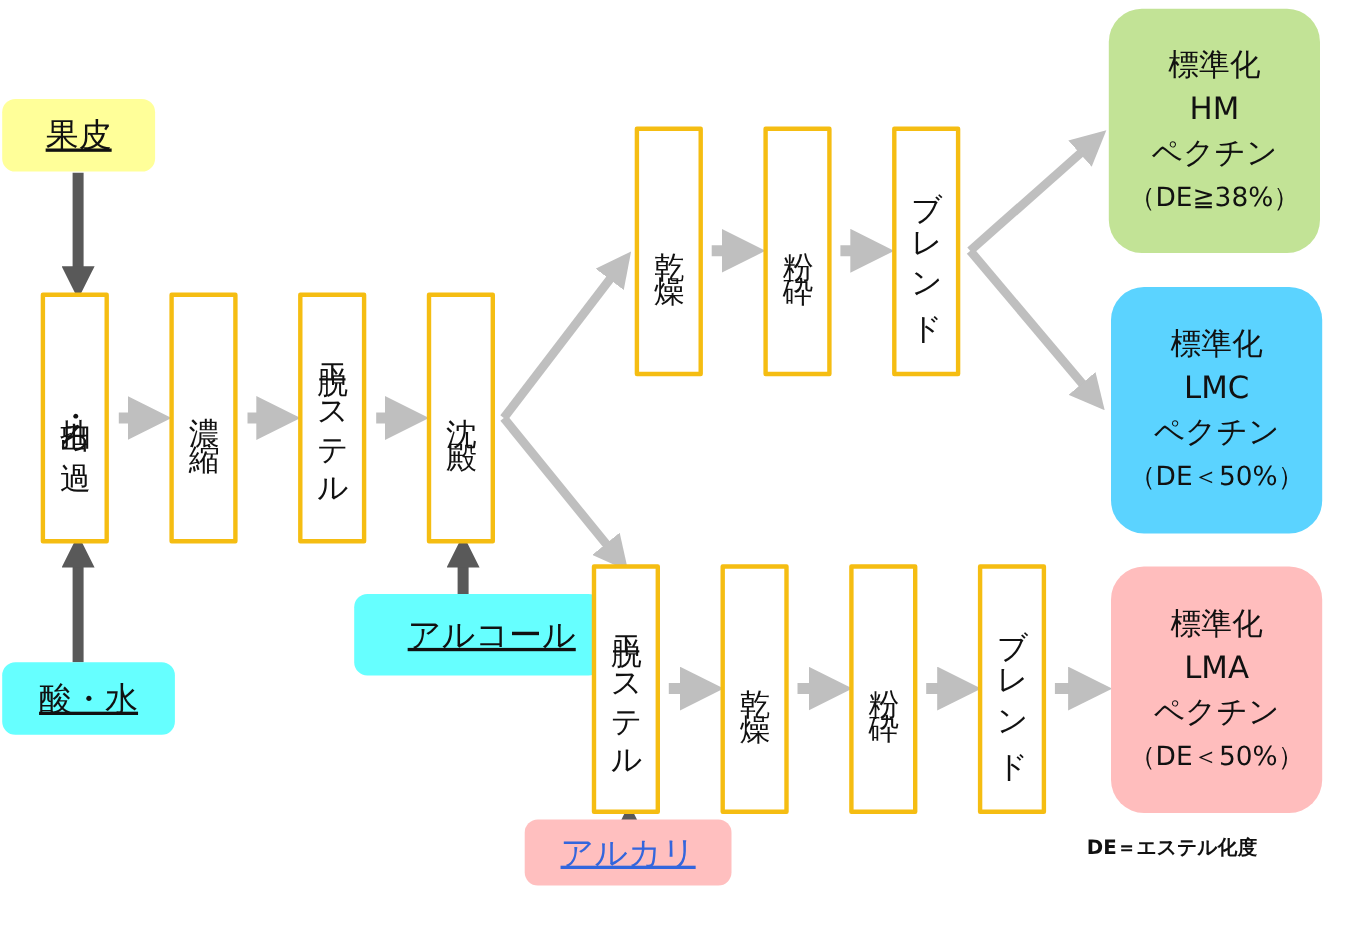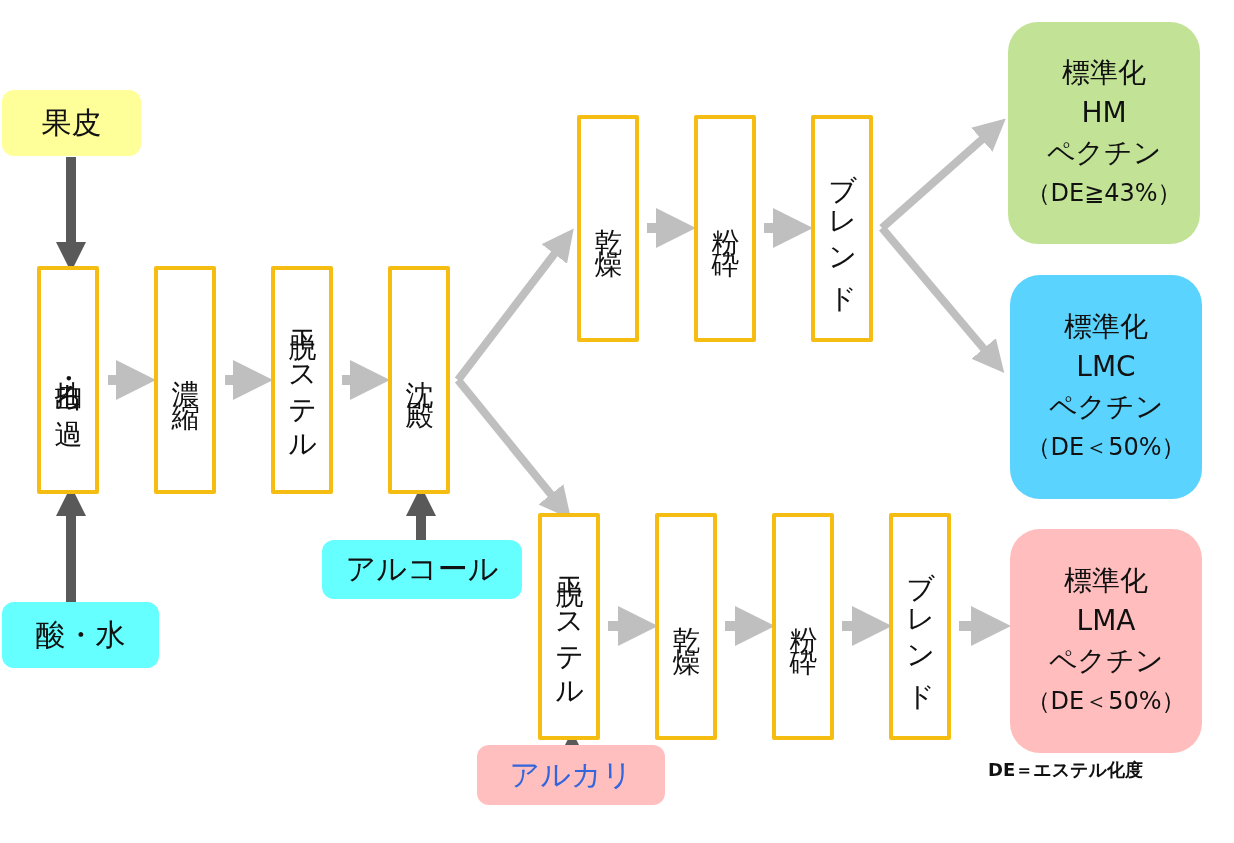--- a/index.html
+++ b/index.html
@@ -5,24 +5,24 @@
   html, body { margin: 0; padding: 0; background: #ffffff; }
   body { width: 1234px; height: 843px; position: relative; overflow: hidden;
          font-family: "DejaVu Sans", sans-serif; color: #111; }
   #arrows { position: absolute; left: 0; top: 0; width: 1234px; height: 843px; }
   .step { position: absolute; width: 62px; box-sizing: border-box; border: 4px solid #f5bd12;
           background: #fff; display: flex; align-items: center; justify-content: center;
           border-radius: 2px; }
   .step .v { writing-mode: vertical-rl; text-orientation: upright; font-size: 28px;
              letter-spacing: 2px; line-height: 1; }
   .input { position: absolute; border-radius: 12px; display: flex; align-items: center;
-           justify-content: center; font-size: 30px; }
+           justify-content: center; font-size: 30px; text-decoration: underline; }
   .product { position: absolute; width: 192px; border-radius: 30px; display: flex;
              flex-direction: column; align-items: center; justify-content: center;
-             font-size: 28px; line-height: 40px; text-align: center; margin-top: 14px; }
+             font-size: 28px; line-height: 40px; text-align: center; }
   .note { position: absolute; left: 988px; top: 758px; font-size: 18px; font-weight: bold; }
 </style>
 </head>
 <body>
 
 <svg id="arrows" xmlns="http://www.w3.org/2000/svg">
   <defs>
     <marker id="mg" markerWidth="4" markerHeight="4" refX="2.2" refY="2" orient="auto" markerUnits="strokeWidth">
       <path d="M0,0 L4,2 L0,4 z" fill="#bfbfbf"></path>
     </marker>
@@ -52,21 +52,21 @@
   <line x1="842" y1="626" x2="874" y2="626" stroke="#bfbfbf" stroke-width="10" marker-end="url(#mg)"></line>
   <line x1="959" y1="626" x2="993" y2="626" stroke="#bfbfbf" stroke-width="10" marker-end="url(#mg)"></line>
 </svg>
 
 <div class="input" style="left:2px;top:90px;width:139px;height:66px;background:#ffff99;">
   <span>果皮</span>
 </div>
 <div class="input" style="left:2px;top:602px;width:157px;height:66px;background:#66ffff;text-align:center;">
   <span>酸・水</span>
 </div>
-<div class="input" style="left:322px;top:540px;width:200px;height:59px;background:#66ffff;">
+<div class="input" style="left:322px;top:540px;width:200px;height:74px;background:#66ffff;padding-left:25px;">
   <span>アルコール</span>
 </div>
 <div class="input" style="left:477px;top:745px;width:188px;height:60px;background:#ffbfbf;color:#3366dd;">
   <span>アルカリ</span>
 </div>
 
 <div class="step" style="left:37px;top:266px;height:228px;">
   <span class="v">抽出・ろ過</span>
 </div>
 <div class="step" style="left:154px;top:266px;height:228px;">
@@ -99,21 +99,21 @@
   <span class="v" style="letter-spacing:22px;">粉砕</span>
 </div>
 <div class="step" style="left:889px;top:513px;height:227px;">
   <span class="v" style="letter-spacing:6px;">ブレンド</span>
 </div>
 
 <div class="product" style="left:1008px;top:8px;height:222px;background:#c2e396;">
   <div>標準化</div>
   <div>HM</div>
   <div>ペクチン</div>
-  <div style="font-size:24px;">（DE≧43%）</div>
+  <div style="font-size:24px;">（DE≧38%）</div>
 </div>
 <div class="product" style="left:1010px;top:261px;height:224px;background:#5bd3ff;">
   <div>標準化</div>
   <div>LMC</div>
   <div>ペクチン</div>
   <div style="font-size:24px;">（DE＜50%）</div>
 </div>
 <div class="product" style="left:1010px;top:515px;height:224px;background:#ffbdbd;">
   <div>標準化</div>
   <div>LMA</div>

